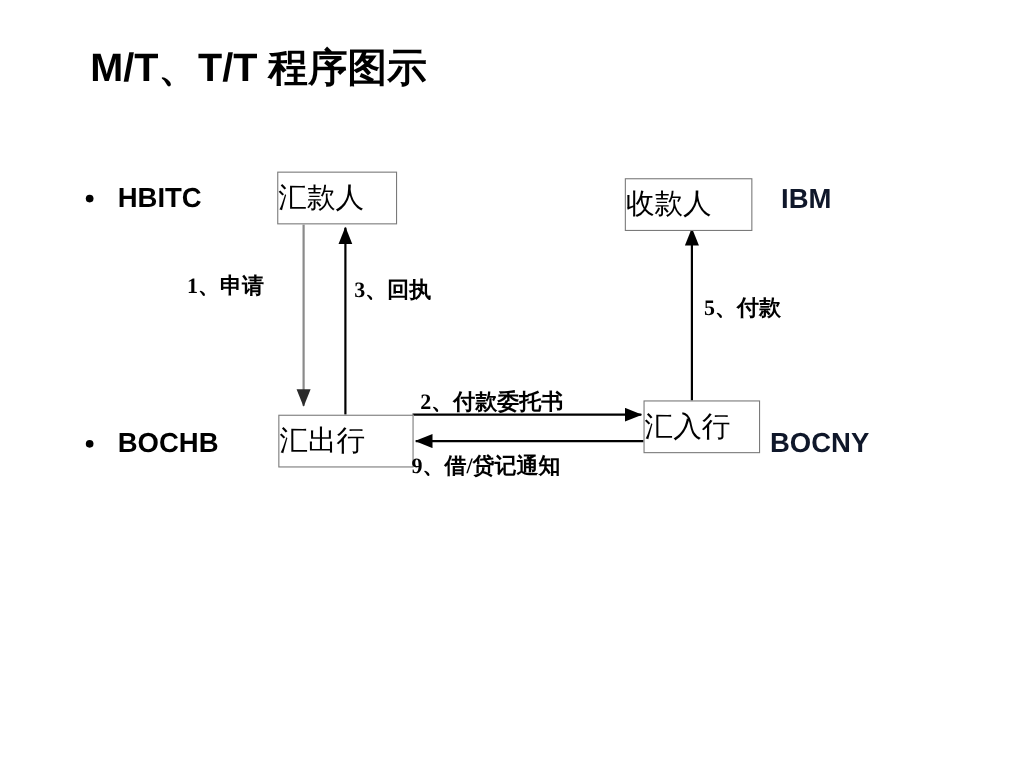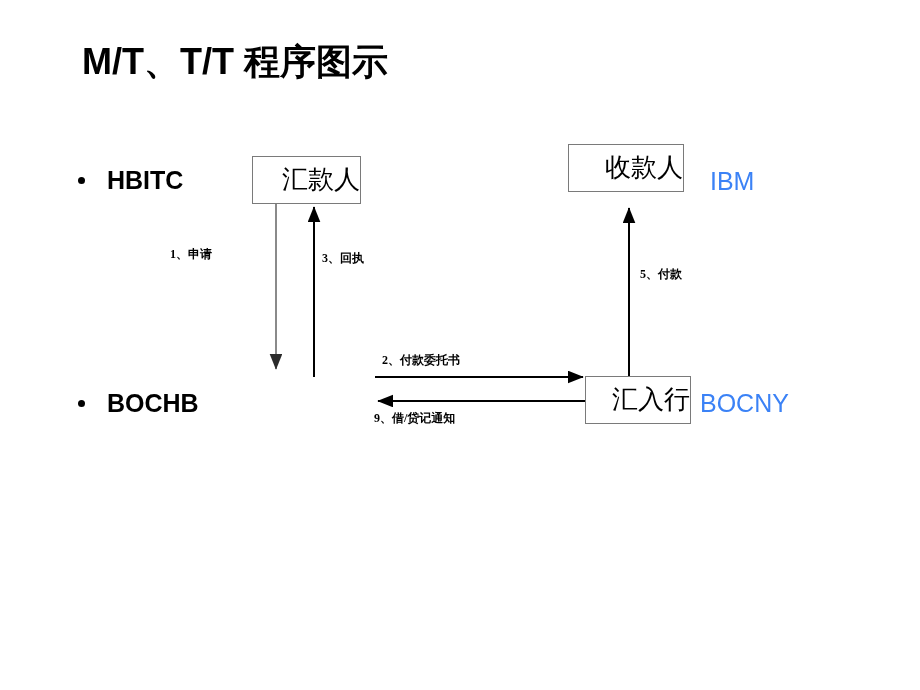--- a/index.html
+++ b/index.html
@@ -47,40 +47,40 @@
     color: #000000;
     font-family: "Liberation Sans", "DejaVu Sans", sans-serif;
   }
   .node-box {
     position: absolute;
     border: 1px solid #7a7a7a;
     background: #ffffff;
     box-sizing: border-box;
     display: flex;
     align-items: center;
-    justify-content: flex-end;
+    justify-content: flex-start;
   }
   .node-label {
     font-size: 26px;
     color: #000000;
     font-family: "Liberation Serif", "DejaVu Serif", serif;
     white-space: nowrap;
     line-height: 1;
   }
   .side-label {
     position: absolute;
     font-size: 25px;
-    font-weight: normal;
-    color: #3b82f6;
+    font-weight: bold;
+    color: #0f172a;
     white-space: nowrap;
     font-family: "Liberation Sans", "DejaVu Sans", sans-serif;
   }
   .edge-label {
     position: absolute;
-    font-size: 12px;
+    font-size: 20px;
     color: #000000;
     white-space: nowrap;
     font-family: "Liberation Serif", "DejaVu Serif", serif;
     font-weight: bold;
   }
   svg.connectors {
     position: absolute;
     left: 0;
     top: 0;
     width: 920px;
@@ -123,26 +123,29 @@
 
   <div class="bullet-row" style="left:78px; top:389px;">
     <span class="bullet-dot"></span>
     <span class="bullet-label">BOCHB</span>
   </div>
 
   <div class="node-box" style="left:252px; top:156px; width:109px; height:48px;">
     <span class="node-label">汇款人</span>
   </div>
 
-  <div class="node-box" style="left:568px; top:144px; width:116px; height:48px;">
+  <div class="node-box" style="left:568px; top:162px; width:116px; height:48px;">
     <span class="node-label">收款人</span>
   </div>
 
+  <div class="node-box" style="left:253px; top:377px; width:123px; height:48px;">
+    <span class="node-label">汇出行</span>
+  </div>
 
-  <div class="node-box" style="left:585px; top:376px; width:106px; height:48px;">
+  <div class="node-box" style="left:585px; top:364px; width:106px; height:48px;">
     <span class="node-label">汇入行</span>
   </div>
 
   <div class="side-label" style="left:710px; top:167px;">IBM</div>
 
   <div class="side-label" style="left:700px; top:389px;">BOCNY</div>
 
   <div class="edge-label" style="left:170px; top:246px;">1、申请</div>
 
   <div class="edge-label" style="left:382px; top:352px;">2、付款委托书</div>

